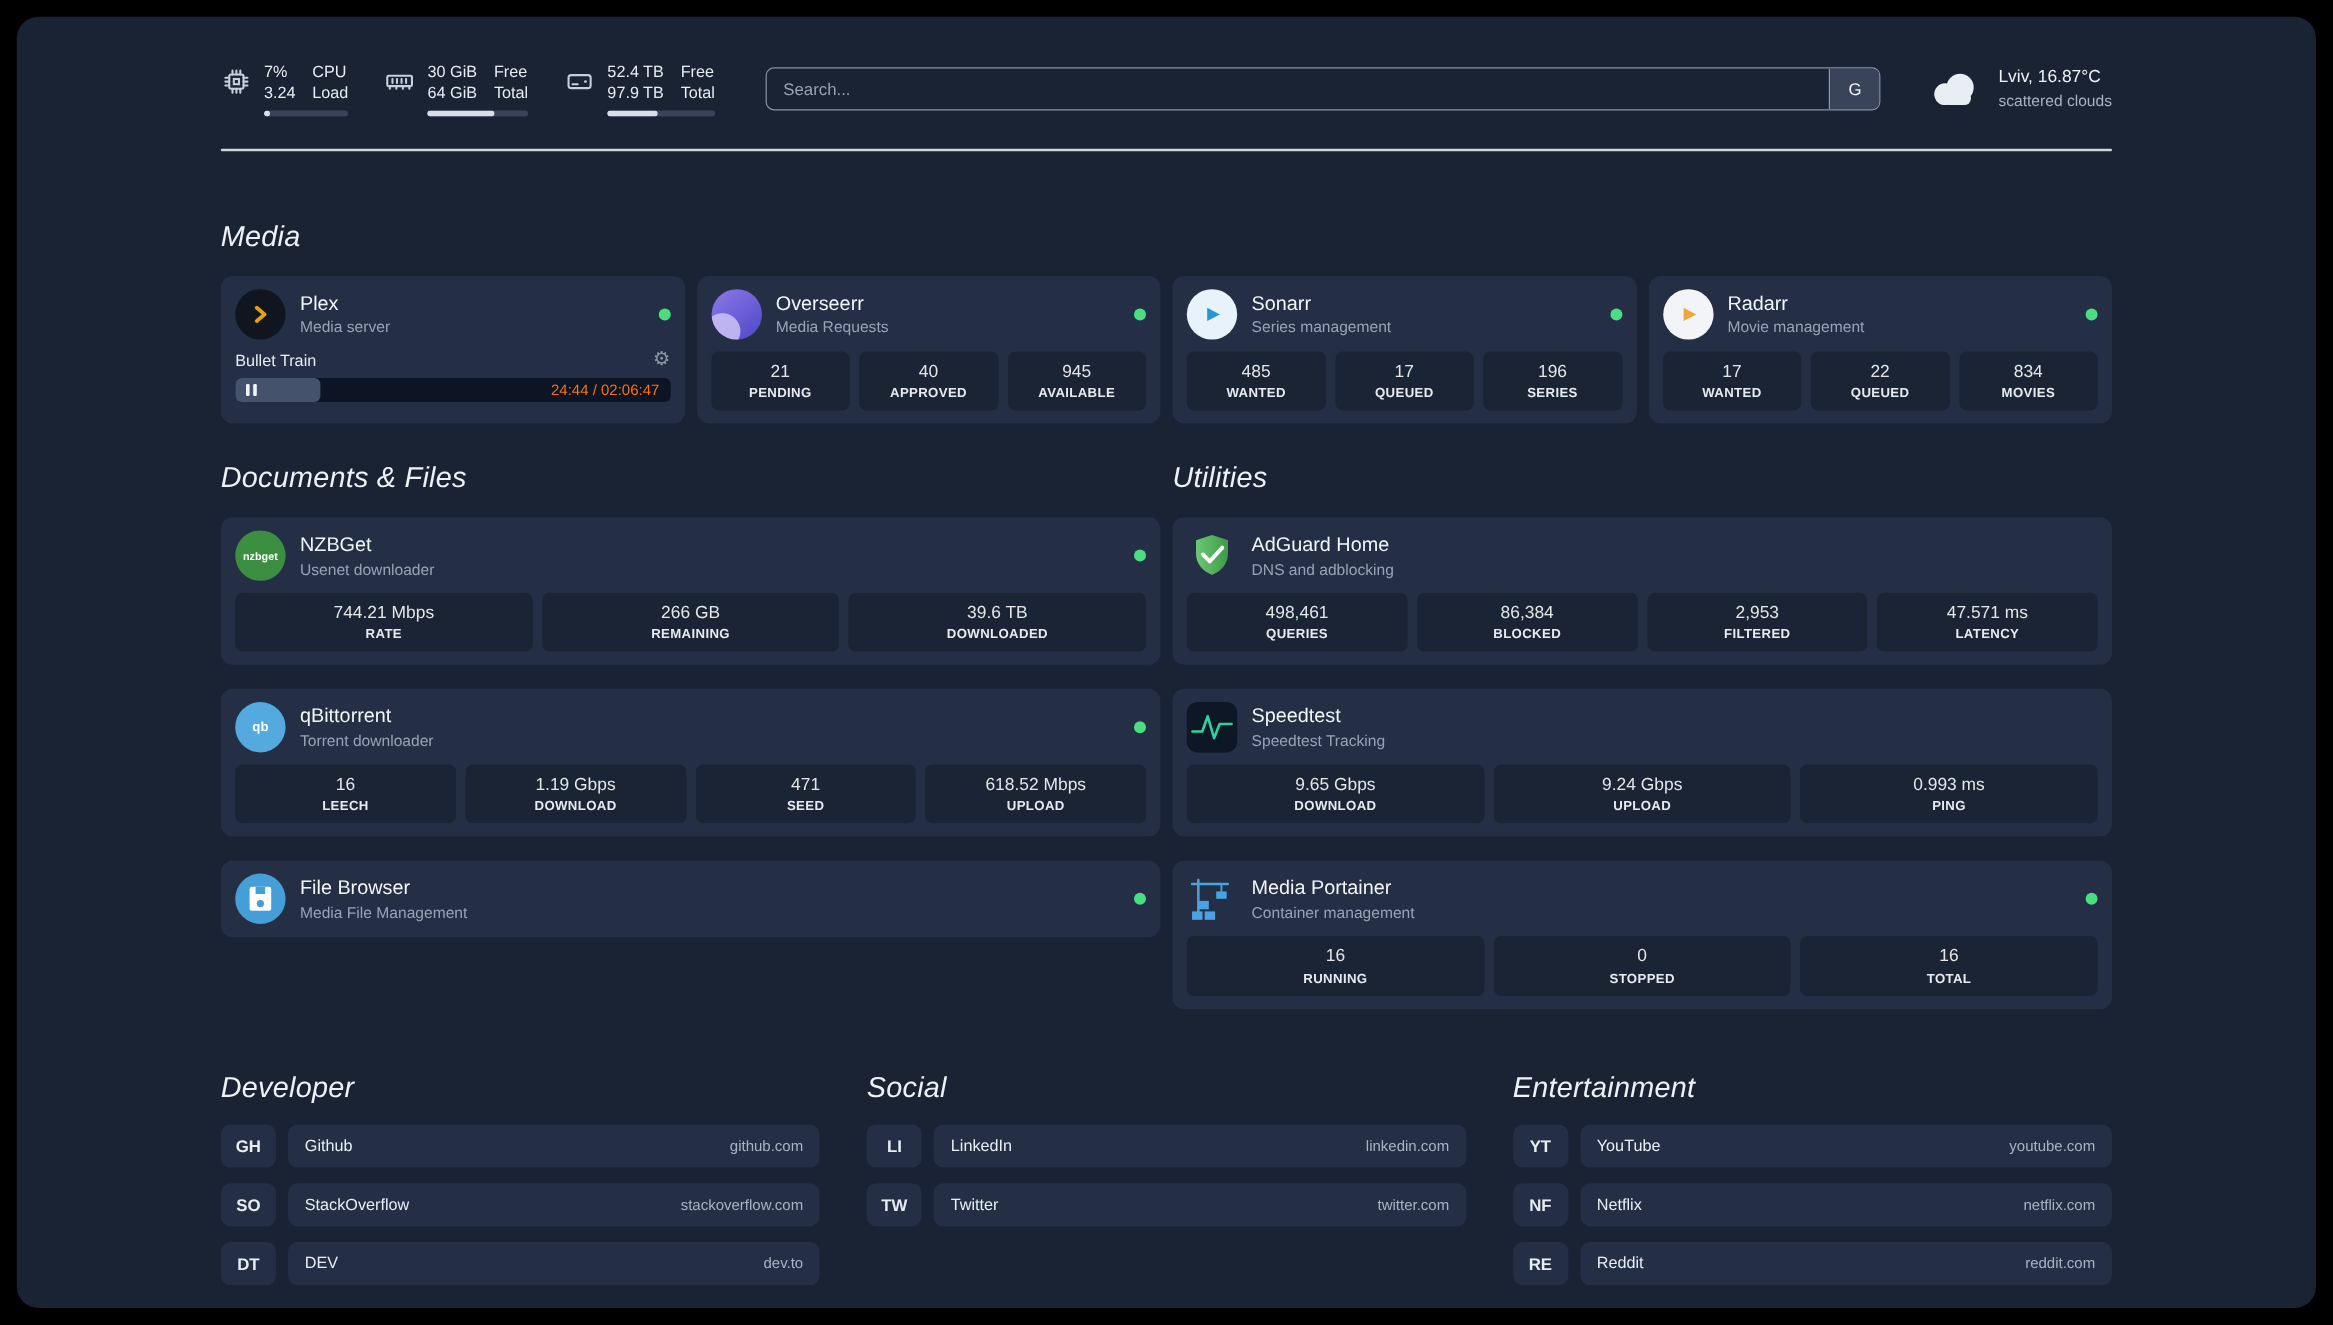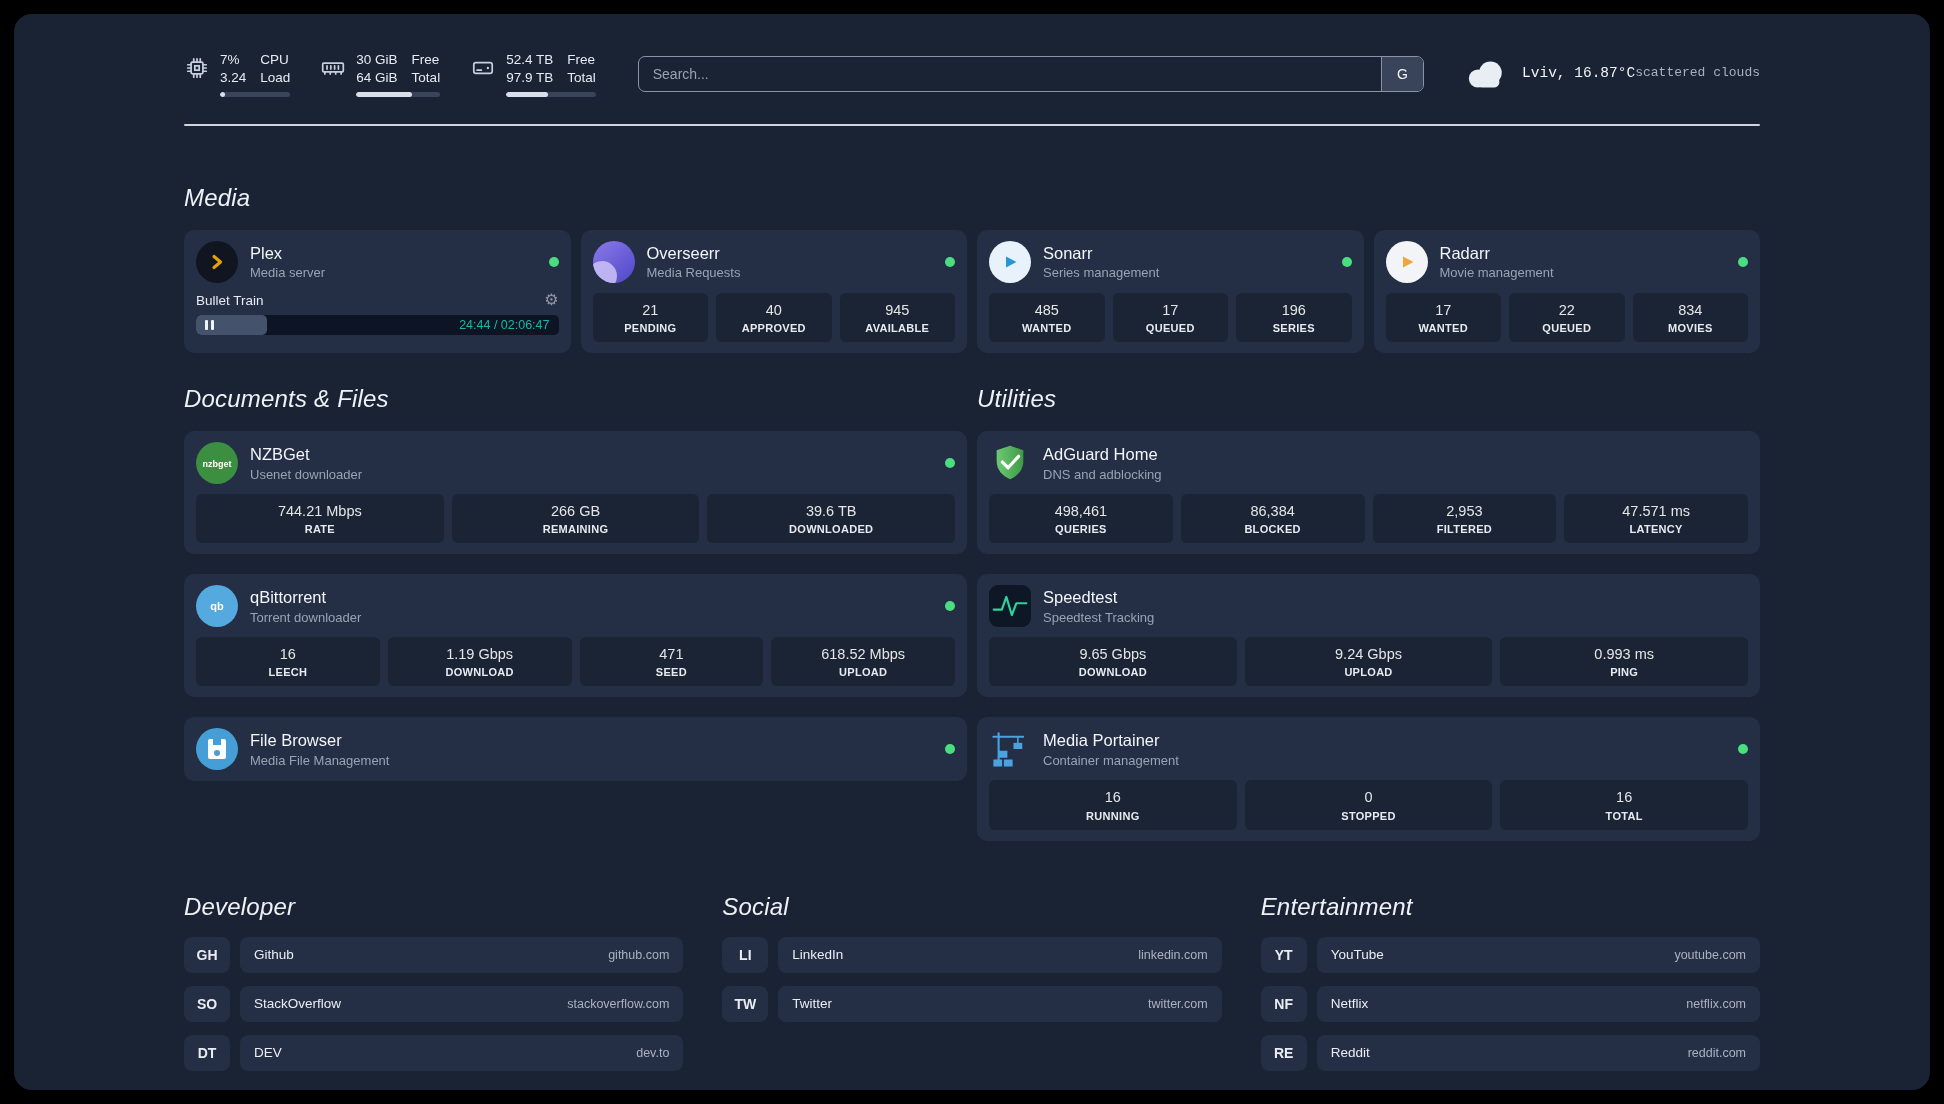--- a/index.html
+++ b/index.html
@@ -29,21 +29,21 @@
 
   .search { flex: 1; display: flex; align-items: stretch; height: 36px; margin: 0 40px 0 12px;
             border: 1px solid #8a93a5; border-radius: 7px; overflow: hidden; background: transparent; }
   .search input { flex: 1; background: transparent; border: 0; outline: none; padding: 0 14px;
                   color: #e7ecf3; font-size: 14px; font-family: "Liberation Sans", sans-serif; }
   .search input::placeholder { color: #98a2b3; }
   .search-engine { width: 42px; display: flex; align-items: center; justify-content: center;
                    background: #39435a; color: #f2f5fa; font-size: 14px; border-left: 1px solid #8a93a5; cursor: pointer; }
 
   .weather { display: flex; align-items: center; gap: 12px; }
-  .weather-text { display: flex; flex-direction: row; line-height: 1.35; font-family: Liberation Mono, monospace; }
+  .weather-text { display: flex; flex-direction: column; line-height: 1.35; }
   .weather-loc { font-size: 14.5px; color: #f0f3f8; }
   .weather-cond { font-size: 13px; color: #a7b0bf; }
 
   .divider { margin-top: 26px; height: 2px; background: #dde3ea; border-radius: 1px; opacity: .92; }
 
   
   h2.section-title { margin-top: 58px; margin-bottom: 18px; font-size: 24px; font-weight: 500; color: #eef1f6; letter-spacing: .2px; font-style: italic; }
   .two-col h2.section-title, .bookmarks h2.section-title { margin-top: 0; }
 
   .media-grid { display: grid; grid-template-columns: repeat(4, 1fr); gap: 10px; }
@@ -63,21 +63,21 @@
 
   
   .np-row { display: flex; align-items: center; justify-content: space-between; margin-top: 9px; }
   .np-track { font-size: 13.5px; color: #e7ecf3; }
   .gear { font-size: 16px; color: #8d96a7; cursor: pointer; line-height: 1; }
   .np-bar { position: relative; margin-top: 7px; height: 20px; background: #0d1524; border-radius: 5px;
             display: flex; align-items: center; overflow: hidden; }
   .np-fill { position: absolute; left: 0; top: 0; bottom: 0; background: #45526b; border-radius: 5px; }
   .pause { position: relative; display: flex; gap: 3px; margin-left: 9px; cursor: pointer; }
   .pause span { width: 3px; height: 10px; background: #f1f5f9; border-radius: 1px; }
-  .np-time { position: absolute; right: 9px; font-size: 12.5px; color: #14b8a6; }
+  .np-time { position: absolute; right: 9px; font-size: 12.5px; color: #f97316; }
 
   
   .two-col { display: grid; grid-template-columns: 1fr 1fr; column-gap: 10px; margin-top: 32px; }
   .col-stack { display: flex; flex-direction: column; gap: 20px; }
 
   
   .bookmarks { display: grid; grid-template-columns: repeat(3, 1fr); column-gap: 39px; margin-top: 52px; }
   .bm-row { display: flex; gap: 10px; height: 36px; margin-bottom: 13px; cursor: pointer; }
   .bm-abbr { width: 46px; background: #242e45; border-radius: 8px; display: flex; align-items: center; justify-content: center;
              font-size: 14px; font-weight: 600; color: #e9edf3; flex: none; }

